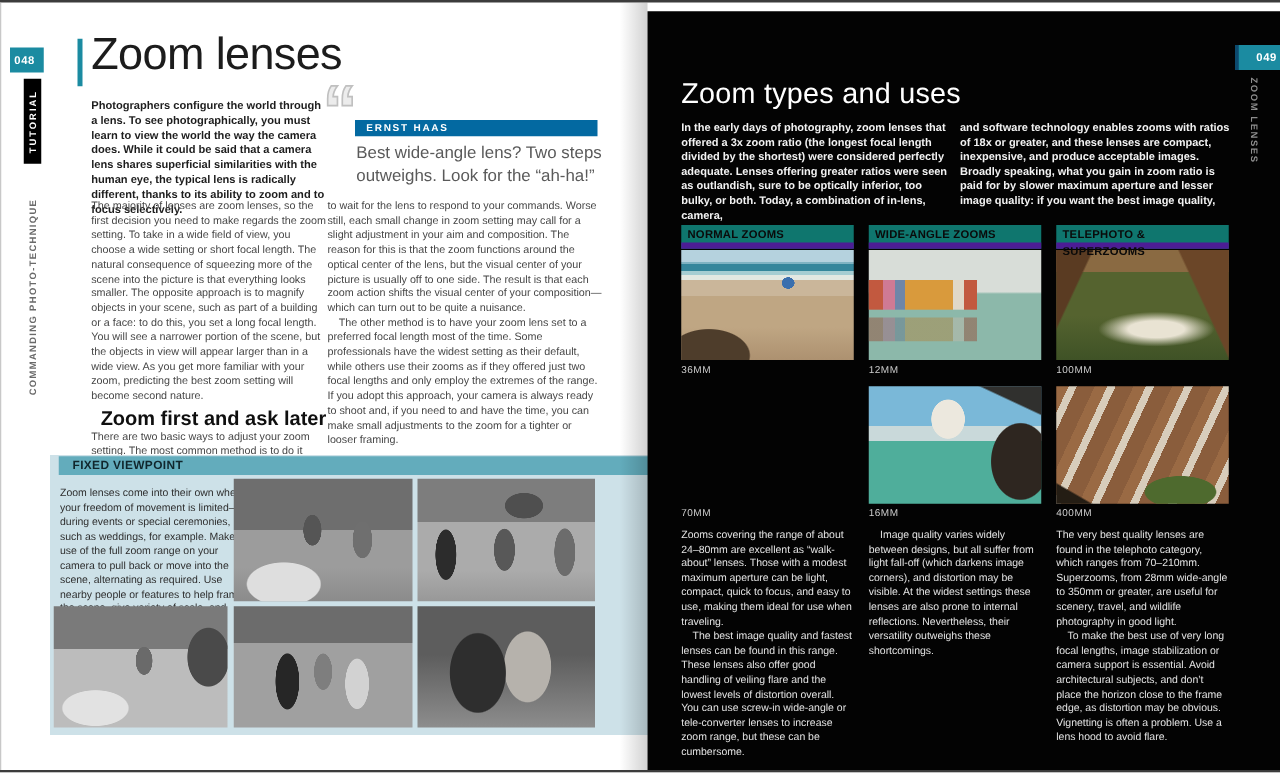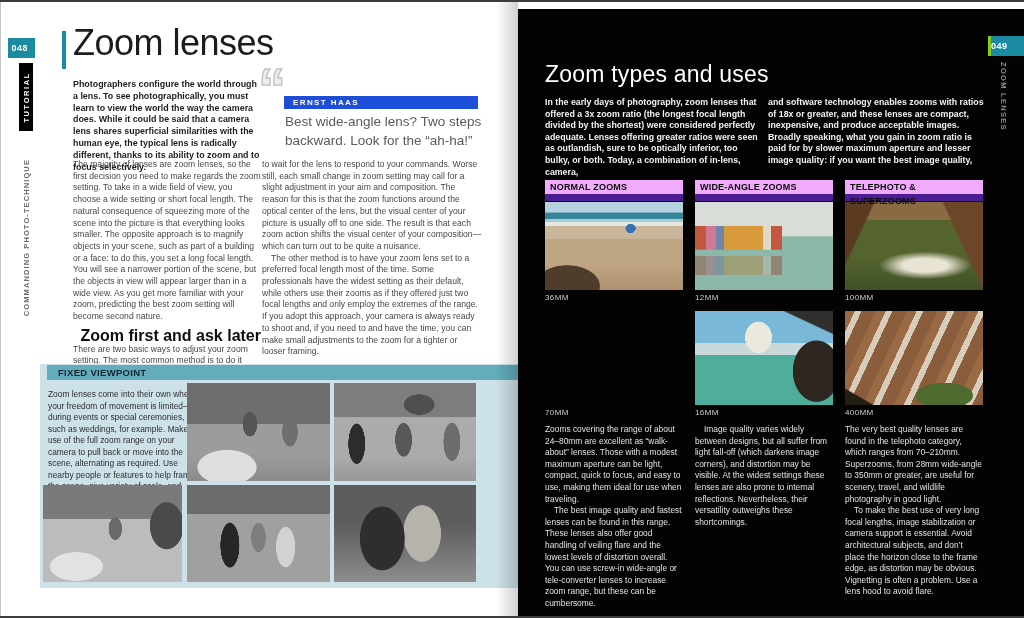--- a/index.html
+++ b/index.html
@@ -12,21 +12,21 @@
     color:#fff;font-size:9px;font-weight:bold;text-align:right;line-height:20px;padding-right:7px;box-sizing:border-box;letter-spacing:.5px;}
   .title-rule{position:absolute;left:62px;top:29px;width:4px;height:38px;background:#1b8ba1;}
   .title-left{position:absolute;left:73px;top:20px;margin:0;font-size:36px;font-weight:300;color:#1c1c1c;letter-spacing:-.5px;}
   .tutorial-bar{position:absolute;left:19px;top:61px;width:14px;height:68px;background:#000;display:flex;align-items:center;justify-content:center;}
   .tutorial-bar span{writing-mode:vertical-rl;transform:rotate(180deg);color:#fff;font-size:7.5px;font-weight:bold;letter-spacing:1.6px;}
   .side-vert-left{position:absolute;left:19px;top:136px;width:14px;height:200px;display:flex;align-items:center;justify-content:center;}
   .side-vert-left span{writing-mode:vertical-rl;transform:rotate(180deg);color:#6a6a6a;font-size:7.5px;font-weight:bold;letter-spacing:1.1px;white-space:nowrap;}
   .intro-left{position:absolute;left:73px;top:77px;width:188px;margin:0;font-size:8.9px;font-weight:bold;color:#1d1d1d;line-height:11.8px;}
   .quote-mark{position:absolute;left:258px;top:58px;font-size:56px;font-weight:bold;line-height:1;
     color:#ececec;-webkit-text-stroke:1.3px #c0c0c0;letter-spacing:-4px;}
-  .ernst-bar{position:absolute;left:284px;top:94px;width:194px;height:13px;background:#1d4ed8;color:#fff;
+  .ernst-bar{position:absolute;left:284px;top:94px;width:194px;height:13px;background:#0369a1;color:#fff;
     font-size:8px;font-weight:bold;letter-spacing:1.4px;line-height:13px;padding-left:9px;box-sizing:border-box;}
   .quote-text{position:absolute;left:285px;top:110px;width:210px;margin:0;font-size:13.5px;color:#5a5a5a;line-height:19px;font-weight:300;}
   .bodytext{font-size:8.6px;color:#474747;line-height:11.7px;}
   .bodytext p{margin:0;}
   .col1{position:absolute;left:73px;top:157px;width:188px;}
   .col1 h3{margin:7px 0 2px 0;font-size:16px;color:#0f0f0f;text-align:right;}
   .col2{position:absolute;left:262px;top:157px;width:220px;}
   .indent{text-indent:9px;}
 
   .fixedbox{position:absolute;left:40px;top:362px;width:506px;height:224px;background:#cde1e8;}
@@ -64,28 +64,28 @@
 
   .gutter{position:absolute;left:496px;top:0;width:22px;height:618px;
     background:linear-gradient(90deg,rgba(0,0,0,0) 0,rgba(0,0,0,.18) 100%);}
 
   
   .page-right{position:absolute;left:518px;top:7px;width:506px;height:607px;background:#030303;}
   .title-right{position:absolute;left:27px;top:52px;margin:0;font-size:23px;font-weight:300;color:#fff;letter-spacing:.2px;}
   .rintro{position:absolute;top:88px;margin:0;font-size:8.8px;font-weight:bold;color:#f2f2f2;line-height:11.6px;}
   .rintro.c1{left:27px;width:214px;}
   .rintro.c2{left:250px;width:220px;}
-  .pagenum-right{position:absolute;left:470px;top:27px;width:36px;height:20px;background:#1b8ba1;border-left:3px solid #84cc16;
-    color:#fff;font-size:9px;font-weight:bold;line-height:20px;padding-left:0;box-sizing:border-box;letter-spacing:.5px;}
+  .pagenum-right{position:absolute;left:470px;top:27px;width:36px;height:20px;background:#1b8ba1;border-left:3px solid #0c4a6e;
+    color:#fff;font-size:9px;font-weight:bold;line-height:20px;padding-left:14px;box-sizing:border-box;letter-spacing:.5px;}
   .side-vert-right{position:absolute;left:481px;top:53px;height:100px;display:flex;justify-content:center;}
   .side-vert-right span{writing-mode:vertical-rl;color:#8d8d8d;font-size:7.5px;font-weight:bold;letter-spacing:1.3px;white-space:nowrap;}
   .zcol{position:absolute;top:171px;width:138px;}
   .zc1{left:27px;} .zc2{left:177px;} .zc3{left:327px;}
-  .zhead{background:#f0abfc;color:#0a0a0a;font-size:9px;font-weight:bold;height:14px;line-height:14px;
-    padding-left:5px;letter-spacing:.2px;border-bottom:7px solid #4c1d95;}
+  .zhead{background:#0f766e;color:#0a0a0a;font-size:9px;font-weight:bold;height:14px;line-height:14px;
+    padding-left:5px;letter-spacing:.2px;border-bottom:5px solid #4c1d95;}
   .zphoto{width:138px;margin-top:1px;}
   .zph1{height:88px;} .zph2{height:94px;margin-top:8px;}
   .zlabel{margin-top:3px;font-size:8px;color:#cfcfcf;letter-spacing:.4px;height:10px;line-height:10px;}
   .zbody{margin-top:6px;font-size:8.4px;color:#e3e3e3;line-height:11.6px;}
   .zbody p{margin:0;}
 
   .ph-beach{background:
     radial-gradient(ellipse 62px 40px at 16% 96%,#4e3d2b 0 52%,rgba(78,61,43,0) 54%),
     radial-gradient(ellipse 10px 9px at 62% 30%,#3a6fae 0 50%,rgba(0,0,0,0) 52%),
     linear-gradient(180deg,#b5d2de 0 11%,#7fb3c2 11% 13%,#35869b 13% 19%,#a6cdd2 19% 23%,#e3e8e2 23% 27%,#cab69a 27% 42%,#bfa683 42% 70%,#ad9170 100%);}
@@ -125,21 +125,21 @@
     <div class="tutorial-bar">
       <span>TUTORIAL</span>
     </div>
     <div class="side-vert-left">
       <span>COMMANDING PHOTO-TECHNIQUE</span>
     </div>
     <p class="intro-left">Photographers configure the world through a lens. To see photographically, you must learn to view the world the way the camera does. While it could be said that a camera lens shares superficial similarities with the human eye, the typical lens is radically different, thanks to its ability to zoom and to focus selectively.</p>
 
     <div class="quote-mark">“</div>
     <div class="ernst-bar">ERNST HAAS</div>
-    <p class="quote-text">Best wide-angle lens? Two steps backward. Look for the “ah-ha!”</p>
+    <p class="quote-text">Best wide-angle lens? Two steps outweighs. Look for the “ah-ha!”</p>
 
     <div class="col1 bodytext">
       <p>The majority of lenses are zoom lenses, so the first decision you need to make regards the zoom setting. To take in a wide field of view, you choose a wide setting or short focal length. The natural consequence of squeezing more of the scene into the picture is that everything looks smaller. The opposite approach is to magnify objects in your scene, such as part of a building or a face: to do this, you set a long focal length. You will see a narrower portion of the scene, but the objects in view will appear larger than in a wide view. As you get more familiar with your zoom, predicting the best zoom setting will become second nature.</p>
       <h3>Zoom first and ask later</h3>
       <p>There are two basic ways to adjust your zoom setting. The most common method is to do it while looking through the lens. This slows you down: you may have</p>
     </div>
     <div class="col2 bodytext">
       <p>to wait for the lens to respond to your commands. Worse still, each small change in zoom setting may call for a slight adjustment in your aim and composition. The reason for this is that the zoom functions around the optical center of the lens, but the visual center of your picture is usually off to one side. The result is that each zoom action shifts the visual center of your composition—which can turn out to be quite a nuisance.</p>
       <p class="indent">The other method is to have your zoom lens set to a preferred focal length most of the time. Some professionals have the widest setting as their default, while others use their zooms as if they offered just two focal lengths and only employ the extremes of the range. If you adopt this approach, your camera is always ready to shoot and, if you need to and have the time, you can make small adjustments to the zoom for a tighter or looser framing.</p>
     </div>

